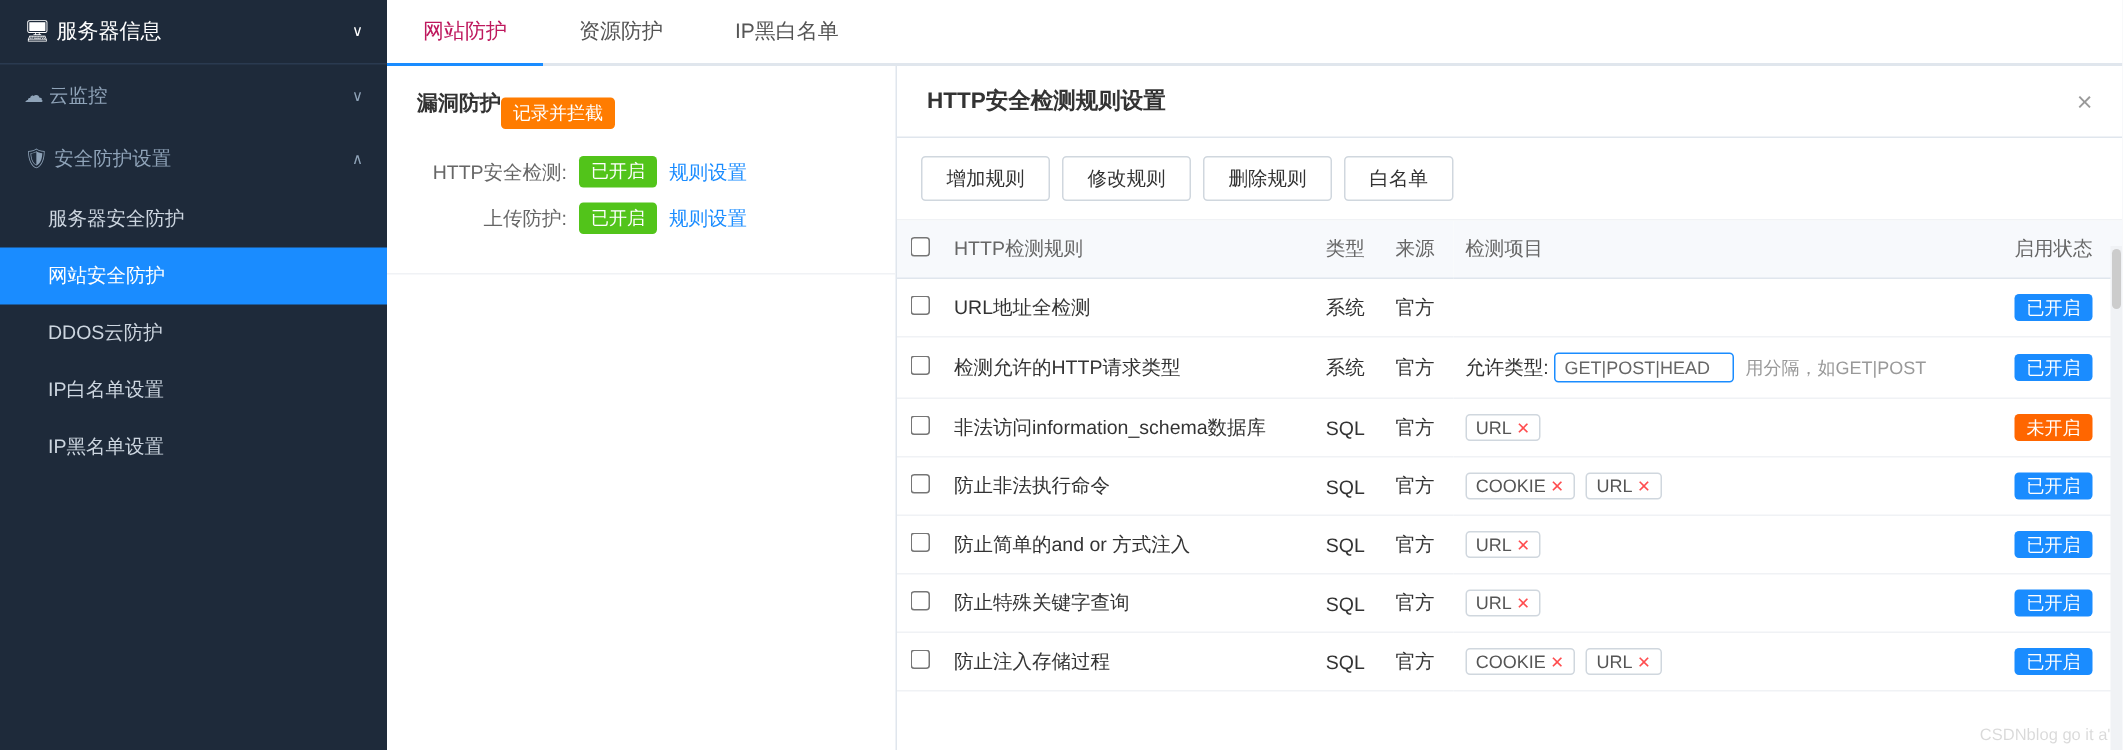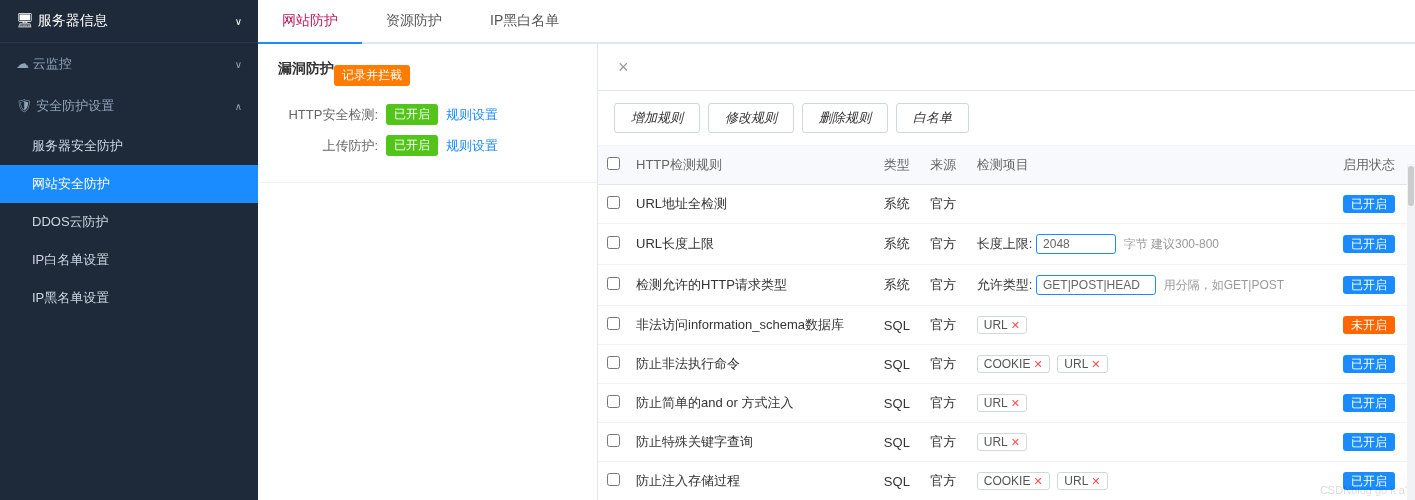--- a/index.html
+++ b/index.html
@@ -154,21 +154,20 @@
       border-bottom: 1px solid #f0f2f5;
     }
     .btn {
       padding: 5px 16px;
       border: 1px solid #d0d7de;
       background: #fff;
       border-radius: 3px;
       cursor: pointer;
       font-size: 13px;
       color: #333;
-      font-style: italic;
     }
 
     
     .table-container {
       flex: 1;
       overflow-y: auto;
     }
     table {
       width: 100%;
       border-collapse: collapse;
@@ -329,20 +328,21 @@
         <div class="left-panel-row">
           <span class="left-panel-label">上传防护:</span>
           <span class="badge badge-green">已开启</span>
           <a class="link">规则设置</a>
         </div>
       </div>
     </div>
 
     <div class="right-panel">
       <div class="right-panel-header">
+        <span class="right-panel-title">HTTP安全检测规则设置</span>
         <span class="close-btn">×</span>
       </div>
       <div class="toolbar">
         <button class="btn">增加规则</button>
         <button class="btn">修改规则</button>
         <button class="btn">删除规则</button>
         <button class="btn">白名单</button>
       </div>
       <div class="table-container">
         <table>
@@ -362,32 +362,20 @@
 
             <tr>
               <td class="check-col"><input type="checkbox" style=""></td>
               <td>URL地址全检测</td>
               <td>系统</td>
               <td>官方</td>
               <td></td>
               <td style="text-align:right; padding-right:20px;"><span class="status-on">已开启</span></td>
             </tr>
 
-            <tr>
-              <td class="check-col"><input type="checkbox" style=""></td>
-              <td>URL长度上限</td>
-              <td>系统</td>
-              <td>官方</td>
-              <td>
-                <span>长度上限:</span>
-                <input class="detect-input" type="text" value="2048" style="">
-                <span class="hint">字节  建议300-800</span>
-              </td>
-              <td style="text-align:right; padding-right:20px;"><span class="status-on">已开启</span></td>
-            </tr>
 
             <tr>
               <td class="check-col"><input type="checkbox" style=""></td>
               <td>检测允许的HTTP请求类型</td>
               <td>系统</td>
               <td>官方</td>
               <td>
                 <span>允许类型:</span>
                 <input class="detect-input" type="text" value="GET|POST|HEAD" style="width: 120px;">
                 <span class="hint">用分隔，如GET|POST</span>

